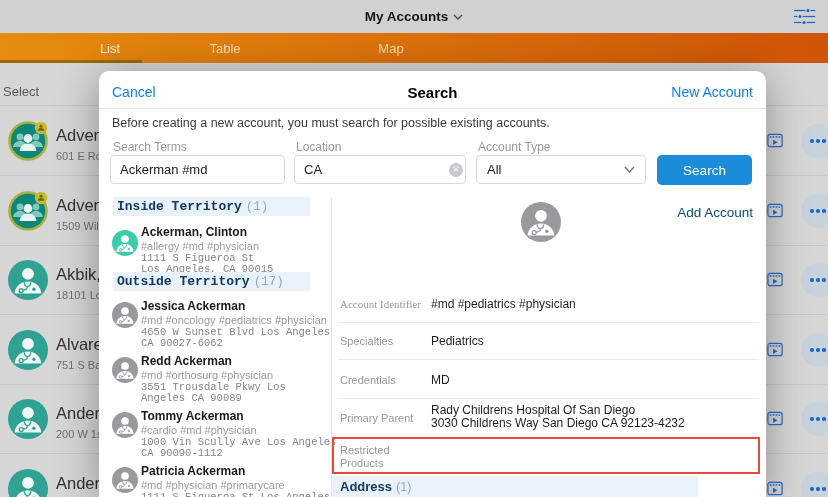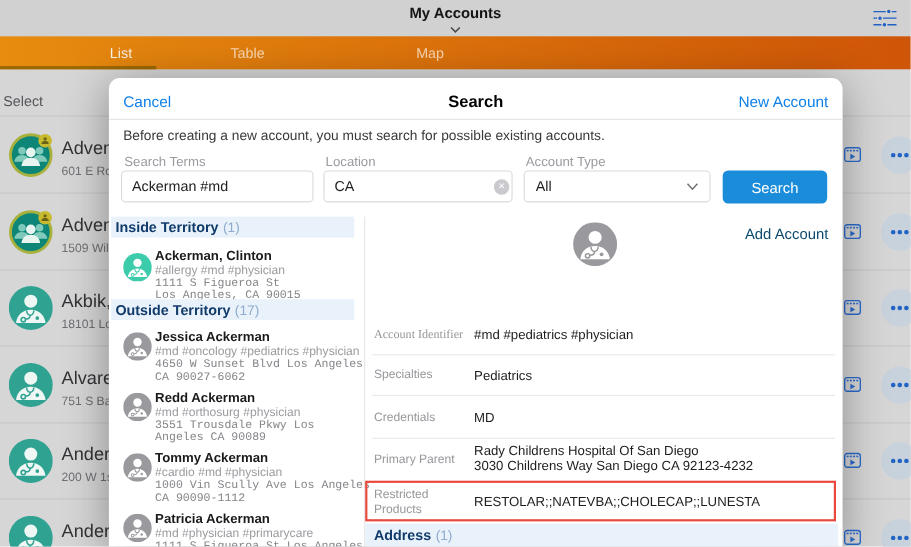--- a/index.html
+++ b/index.html
@@ -1,20 +1,20 @@
 <!DOCTYPE html>
 <html><head>
 <meta charset="utf-8">
 <style>
   * { margin:0; padding:0; box-sizing:border-box; }
   html,body { width:828px; height:497px; overflow:hidden; }
   #app { position:relative; width:828px; height:497px; overflow:hidden;
          font-family:"Liberation Sans","DejaVu Sans",sans-serif; background:#d6d6d7; }
   .topbar { position:absolute; top:0; left:0; right:0; height:33px; background:#d1d1d2; }
-  .topbar-title { position:absolute; top:0; left:0; right:0; height:33px; display:flex; justify-content:center; align-items:center; gap:5px; font-size:13.5px; font-weight:700; color:#141416;flex-direction:column; }
+  .topbar-title { position:absolute; top:0; left:0; right:0; height:33px; display:flex; justify-content:center; align-items:center; gap:5px; font-size:13.5px; font-weight:700; color:#141416; }
   .sliders { position:absolute; right:12px; top:7px; width:23px; height:19px; }
   .tabbar { position:absolute; top:33px; left:0; right:0; height:30px; background:linear-gradient(90deg,#e78c0f,#cf5508); }
   .tab-label { position:absolute; top:8px; font-size:13px; color:rgba(255,240,220,0.78); transform:translateX(-50%); }
   .tab-label.active { color:#f7f0e4; }
   .tab-underline { position:absolute; left:0; bottom:0; width:142px; height:3px; background:#9d6903; }
   .select-label { position:absolute; top:84px; left:3px; font-size:13px; color:#56565a; }
   .sel-div { position:absolute; top:105px; left:0; width:828px; height:1px; background:#c6c6c8; }
   .bg-row { position:absolute; left:0; width:828px; height:70px; border-bottom:1px solid #c6c6c8; }
   .bg-avatar { position:absolute; left:8px; top:15px; width:40px; height:40px; }
   .bg-name { position:absolute; left:56px; top:20px; font-size:16.5px; color:#333336; white-space:nowrap; }
@@ -26,36 +26,36 @@
   .m-cancel { position:absolute; left:13px; top:13px; font-size:14px; color:#0f80e8; }
   .m-title { position:absolute; left:0; right:0; top:13px; text-align:center; font-size:15px; font-weight:700; color:#000; }
   .m-new { position:absolute; right:13px; top:13px; font-size:14px; color:#0f80e8; }
   .m-hdiv { position:absolute; top:37px; left:0; right:0; height:1px; background:#e3e3e5; }
   .m-instr { position:absolute; left:13px; top:45px; font-size:12.5px; color:#3a3a3c; }
   .f-label { position:absolute; top:69px; font-size:12px; color:#9a9aa0; }
   .f-input { position:absolute; top:84px; height:29px; border:1px solid #d9d9de; border-radius:4px; background:#fff; font-size:13px; color:#202022; padding:0 9px; font-family:inherit; outline:none; }
   .f-select { position:absolute; top:84px; height:29px; border:1px solid #d9d9de; border-radius:4px; background:#fff; font-size:13px; color:#202022; padding:0 10px; display:flex; align-items:center; justify-content:space-between; }
   .f-btn { position:absolute; left:558px; top:84px; width:95px; height:30px; background:#1b8cd9; border:none; border-radius:5px; color:#fff; font-size:13.5px; font-family:inherit; }
   .clear { position:absolute; left:350px; top:92px; width:14px; height:14px; border-radius:50%; background:#c9c9ce; color:#fff; font-size:8px; line-height:14px; text-align:center; }
-  .sec-bar { position:absolute; left:2px; width:221px; height:19px; background:#e9f2fb; display:flex; align-items:center; padding-left:4px; font-size:13px; font-weight:700; color:#103a6a; }
+  .sec-bar { position:absolute; left:14px; width:197px; height:19px; background:#e9f2fb; display:flex; align-items:center; padding-left:4px; font-size:13px; font-weight:700; color:#103a6a;font-family:Liberation Mono, monospace; }
   .sec-count { font-weight:400; color:#8fabcd; margin-left:4px; font-size:12.5px; }
   .r-av { position:absolute; left:13px; width:26px; height:26px; }
   .r-name { position:absolute; left:42px; font-size:12px; font-weight:700; color:#1a1a1c; white-space:nowrap; }
   .r-tags { position:absolute; left:42px; font-size:11px; color:#9b9ba0; white-space:nowrap; }
   .r-addr { position:absolute; left:42px; font-size:10.5px; color:#85858a; white-space:nowrap;font-family:Liberation Mono, monospace; }
   .vdiv { position:absolute; left:232px; top:126px; bottom:0; width:1px; background:#e6e6e8; }
   .add-acc { position:absolute; right:13px; top:134px; font-size:13.5px; color:#0c4a6e; }
   .d-avatar { position:absolute; left:422px; top:131px; width:40px; height:40px; }
   .d-name { position:absolute; left:242px; width:400px; top:178px; text-align:center; font-size:13.5px; color:#121214; }
   .d-lbl { position:absolute; left:241px; font-size:11px; color:#97979c; line-height:12.5px; white-space:nowrap; }
   .d-lbl.wrap { white-space:normal; width:62px; }
   .d-val { position:absolute; left:332px; font-size:12px; color:#1d1d1f; line-height:12.5px; white-space:nowrap; }
   .d-div { position:absolute; left:239px; width:421px; height:1px; background:#e9e9eb; }
   .red-box { position:absolute; left:233px; top:366px; width:428px; height:37px; border:2px solid #e8493c; }
-  .addr-bar { position:absolute; left:233px; top:405px; width:430px; height:21px; background:#e9f2fb; display:flex; align-items:center; padding-left:8px; font-size:13px; font-weight:700; color:#103a6a; }
+  .addr-bar { position:absolute; left:233px; top:405px; width:366px; height:21px; background:#e9f2fb; display:flex; align-items:center; padding-left:8px; font-size:13px; font-weight:700; color:#103a6a; }
 </style>
 </head>
 <body>
 
 <div id="app">
 
   <div class="topbar">
     <div class="topbar-title">
       <span>My Accounts</span>
       <svg width="10" height="6" viewBox="0 0 10 6">
@@ -389,21 +389,20 @@
     <div class="d-lbl" style="top:303px;">Credentials</div>
     <div class="d-val" style="top:303px;">MD</div>
     <div class="d-div" style="top:327px;"></div>
 
     <div class="d-lbl" style="top:341px;">Primary Parent</div>
     <div class="d-val" style="top:333px;">Rady Childrens Hospital Of San Diego</div>
     <div class="d-val" style="top:346px;">3030 Childrens Way San Diego CA 92123-4232</div>
 
     <div class="red-box"></div>
     <div class="d-lbl wrap" style="top:373px;">Restricted Products</div>
-    <div class="d-val" style="top:379px;">RESTOLAR;;NATEVBA;;CHOLECAP;;LUNESTA</div>
 
     <div class="addr-bar">
       <span>Address</span>
       <span class="sec-count">(1)</span>
     </div>
   </div>
 
 </div>
 
 </body></html>

